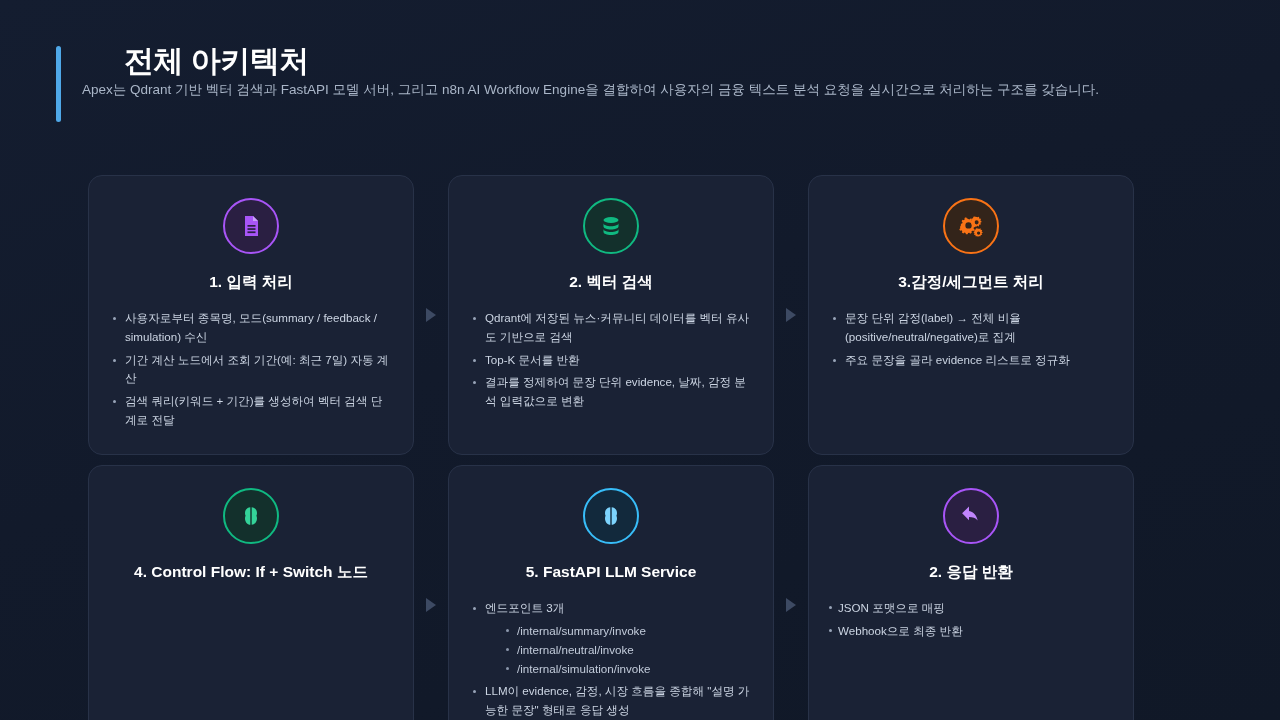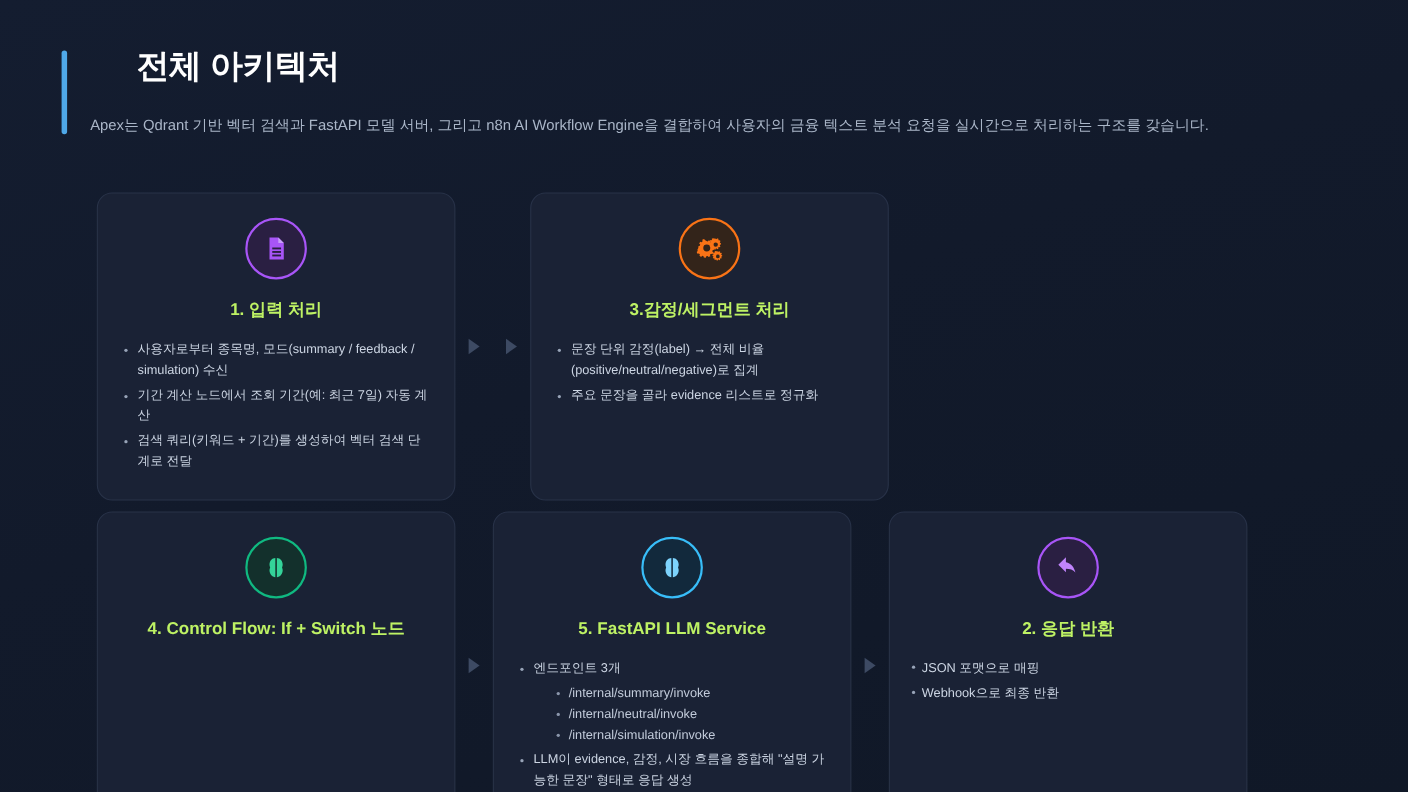--- a/index.html
+++ b/index.html
@@ -44,21 +44,21 @@
   }
   .page-title {
     font-size: 30px;
     font-weight: bold;
     letter-spacing: -0.5px;
     color: #ffffff;
     line-height: 1.25;
     margin-left: 42px;
   }
   .page-subtitle {
-    margin-top: 24px;
+    margin-top: 0;
     font-size: 13.5px;
     color: #aab6c8;
     line-height: 1.5;
     white-space: nowrap;
   }
 
   
   .grid {
     position: absolute;
     left: 88px;
@@ -92,21 +92,21 @@
     align-items: center;
     justify-content: center;
     flex: none;
   }
   .icon-circle svg { display: block; }
 
   .card-title {
     margin-top: 18px;
     font-size: 15.5px;
     font-weight: bold;
-    color: #bef264;
+    color: #ffffff;
     text-align: center;
     line-height: 1.3;
   }
 
   .bullets {
     margin-top: 17px;
     width: 100%;
     list-style: none;
   }
   .bullets > li {
@@ -216,20 +216,37 @@
           <li>사용자로부터 종목명, 모드(summary / feedback / simulation) 수신</li>
           <li>기간 계산 노드에서 조회 기간(예: 최근 7일) 자동 계산</li>
           <li>검색 쿼리(키워드 + 기간)를 생성하여 벡터 검색 단계로 전달</li>
         </ul>
       </div>
 
       <div class="arrow">
           <span class="tri"></span>
         </div>
 
+      <div class="card">
+        <div class="icon-circle" style="border-color:#10b981;background:#13302c;">
+          <span>
+            <svg width="24" height="24" viewBox="0 0 24 24" fill="#10b981">
+              <ellipse cx="12" cy="6" rx="7.5" ry="3"></ellipse>
+              <path d="M4.5 9.2c0 1.66 3.36 3 7.5 3s7.5-1.34 7.5-3v3.2c0 1.66-3.36 3-7.5 3s-7.5-1.34-7.5-3z"></path>
+              <path d="M4.5 15c0 1.66 3.36 3 7.5 3s7.5-1.34 7.5-3v3c0 1.66-3.36 3-7.5 3s-7.5-1.34-7.5-3z"></path>
+            </svg>
+          </span>
+        </div>
+        <div class="card-title">2. 벡터 검색</div>
+        <ul class="bullets">
+          <li>Qdrant에 저장된 뉴스·커뮤니티 데이터를 벡터 유사도 기반으로 검색</li>
+          <li>Top-K 문서를 반환</li>
+          <li>결과를 정제하여 문장 단위 evidence, 날짜, 감정 분석 입력값으로 변환</li>
+        </ul>
+      </div>
 
       <div class="arrow">
           <span class="tri"></span>
         </div>
 
       <div class="card">
         <div class="icon-circle" style="border-color:#f97316;background:#33241a;">
           <span>
             <svg width="25" height="25" viewBox="0 0 26 26" fill="#f97316">
               <path d="M9.6 5.3l1.3.35.95-1.05 1.6.95-.42 1.3 1.0 1.0 1.32-.4.92 1.62-1.05.93.33 1.3 1.33.4-.02 1.87-1.35.33-.37 1.28 1.02.97-.97 1.6-1.28-.43-1.02.95.38 1.33-1.65.9-.9-1.07-1.3.3-.43 1.33-1.85-.05-.3-1.33-1.28-.4-1.0 1.03-1.58-1.0.45-1.28-.93-1.02-1.35.37-.87-1.65 1.07-.9-.3-1.3L1.9 12l.07-1.85 1.33-.3.4-1.3-1.0-1 1.0-1.57 1.27.45 1.02-.93-.35-1.35 1.67-.85.85 1.07zM9.9 8.6a3.3 3.3 0 100 6.6 3.3 3.3 0 000-6.6z"></path>

